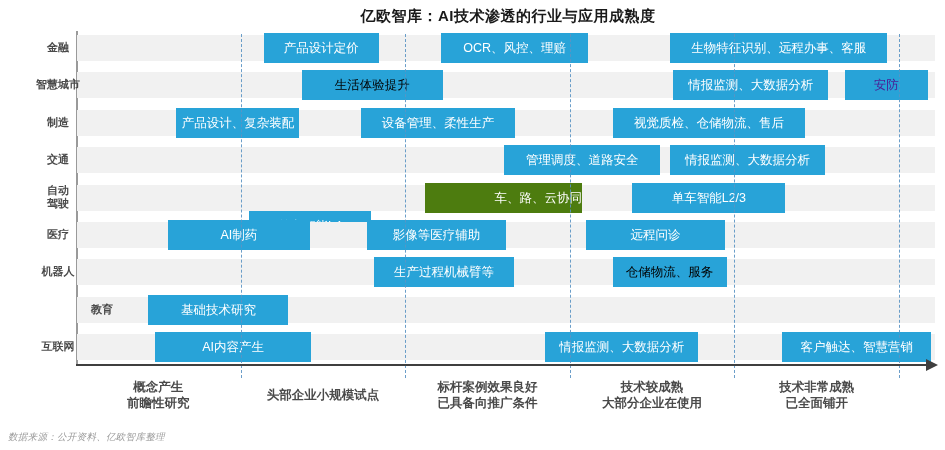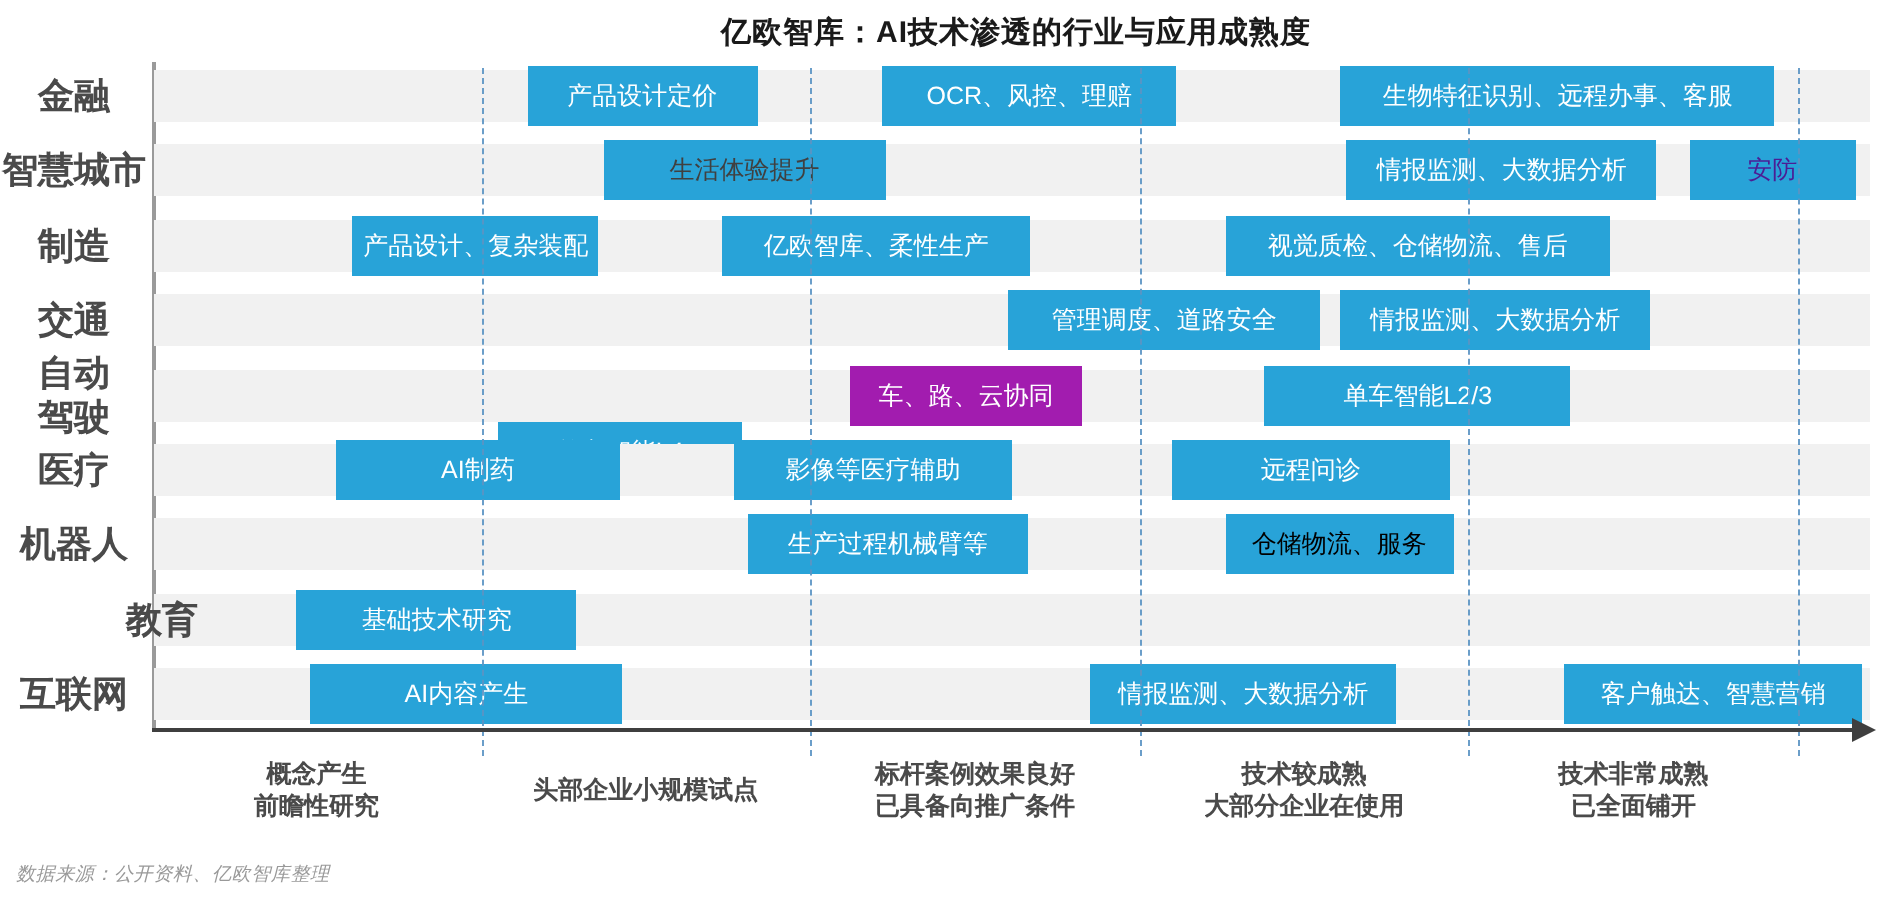--- a/index.html
+++ b/index.html
@@ -3,21 +3,21 @@
 <meta charset="utf-8">
 <style>
   html,body{margin:0;padding:0;background:#ffffff;}
   body{width:945px;height:450px;overflow:hidden;font-family:"Liberation Sans","DejaVu Sans",sans-serif;}
   #canvas{position:relative;width:945px;height:450px;background:#fff;}
   #chart-title{position:absolute;left:76px;top:7px;width:864px;margin:0;text-align:center;
     font-size:15px;font-weight:bold;color:#1a1a1a;letter-spacing:0.5px;}
   #plot{position:absolute;left:0;top:0;width:945px;height:450px;}
   .band{position:absolute;background:#f1f1f1;height:26px;width:858px;left:77px;}
   .industry{position:absolute;left:0;width:74px;text-align:center;transform:translateY(-50%);
-    font-size:18px;font-weight:bold;color:#4a4a4a;line-height:1.25;}
+    font-size:11px;font-weight:bold;color:#4a4a4a;line-height:1.25;padding-left:21px;}
   .bar{position:absolute;height:30px;background:#28a3d8;color:#fff;font-size:12.5px;
     line-height:30px;text-align:center;white-space:nowrap;overflow:hidden;}
   .gridline{position:absolute;top:34px;height:344px;width:0;border-left:1px dashed #5b94c4;opacity:0.9;}
   .yaxis{position:absolute;left:76px;top:31px;width:2px;height:335px;background:#9a9a9a;}
   .xaxis{position:absolute;left:76px;top:364px;height:2px;width:852px;background:#3f3f3f;}
   .xarrow{position:absolute;left:926px;top:359px;width:0;height:0;
     border-left:12px solid #3f3f3f;border-top:6px solid transparent;border-bottom:6px solid transparent;}
   .stage-label{position:absolute;top:372px;height:46px;width:220px;display:flex;
     flex-direction:column;justify-content:center;align-items:center;text-align:center;
     font-size:12.5px;font-weight:bold;color:#4a4a4a;line-height:1.3;}
@@ -31,36 +31,36 @@
   <h1 id="chart-title">亿欧智库：AI技术渗透的行业与应用成熟度</h1>
   <div id="plot">
       <div class="yaxis" style="background: rgb(154, 154, 154);"></div>
       <div class="band" style="top: 35px; background: rgb(241, 241, 241);"></div>
       <div class="industry" style="top: 48px; color: rgb(74, 74, 74);">金融</div>
       <div class="bar" style="left: 263.644px; width: 115px; top: 33px; background: rgb(40, 163, 216); color: rgb(255, 255, 255);">产品设计定价</div>
       <div class="bar" style="left: 441.412px; width: 146.494px; top: 33px; background: rgb(40, 163, 216); color: rgb(255, 255, 255);">OCR、风控、理赔</div>
       <div class="bar" style="left: 670.206px; width: 217.272px; top: 33px; background: rgb(40, 163, 216); color: rgb(255, 255, 255);">生物特征识别、远程办事、客服</div>
       <div class="band" style="top: 72.4px; background: rgb(241, 241, 241);"></div>
       <div class="industry" style="top: 85.4px; color: rgb(74, 74, 74);">智慧城市</div>
-      <div class="bar" style="left: 301.502px; width: 141.556px; top: 70.4px; background: rgb(40, 163, 216); color: #404040;">生活体验提升</div>
+      <div class="bar" style="left: 301.502px; width: 141.556px; top: 70.4px; background: rgb(40, 163, 216); color: #000000;">生活体验提升</div>
       <div class="bar" style="left: 673.498px; width: 154.724px; top: 70.4px; background: rgb(40, 163, 216); color: rgb(255, 255, 255);">情报监测、大数据分析</div>
       <div class="bar" style="left: 844.682px; width: 83px; top: 70.4px; background: rgb(40, 163, 216); color: #4c1d95;">安防</div>
       <div class="band" style="top: 109.8px; background: rgb(241, 241, 241);"></div>
       <div class="industry" style="top: 122.8px; color: rgb(74, 74, 74);">制造</div>
       <div class="bar" style="left: 176.406px; width: 123px; top: 107.8px; background: rgb(40, 163, 216); color: rgb(255, 255, 255);">产品设计、复杂装配</div>
-      <div class="bar" style="left: 360.758px; width: 154.724px; top: 107.8px; background: rgb(40, 163, 216); color: rgb(255, 255, 255);">亿欧智库、柔性生产</div>
+      <div class="bar" style="left: 360.758px; width: 154.724px; top: 107.8px; background: rgb(40, 163, 216); color: rgb(255, 255, 255);">设备管理、柔性生产</div>
       <div class="bar" style="left: 612.596px; width: 192.582px; top: 107.8px; background: rgb(40, 163, 216); color: rgb(255, 255, 255);">视觉质检、仓储物流、售后</div>
       <div class="band" style="top: 147.2px; background: rgb(241, 241, 241);"></div>
       <div class="industry" style="top: 160.2px; color: rgb(74, 74, 74);">交通</div>
       <div class="bar" style="left: 503.96px; width: 156.37px; top: 145.2px; background: rgb(40, 163, 216); color: rgb(255, 255, 255);">管理调度、道路安全</div>
       <div class="bar" style="left: 670.206px; width: 154.724px; top: 145.2px; background: rgb(40, 163, 216); color: rgb(255, 255, 255);">情报监测、大数据分析</div>
       <div class="band" style="top: 184.6px; background: rgb(241, 241, 241);"></div>
       <div class="industry" style="top: 197.6px; color: rgb(74, 74, 74);">自动<br>驾驶</div>
       <div class="bar" style="left: 248.83px; width: 122px; top: 182.6px; background: rgb(40, 163, 216); color: rgb(255, 255, 255); margin-top: 28px;">单车智能L4</div>
-      <div class="bar" style="left: 424.952px; width: 116px; top: 182.6px; background: #a21caf; color: rgb(255, 255, 255);">车、路、云协同</div>
+      <div class="bar" style="left: 424.952px; width: 157px; top: 182.6px; background: #4d7c0f; color: rgb(255, 255, 255); text-align: right;">车、路、云协同</div>
       <div class="bar" style="left: 632.348px; width: 153.078px; top: 182.6px; background: rgb(40, 163, 216); color: rgb(255, 255, 255);">单车智能L2/3</div>
       <div class="band" style="top: 222px; background: rgb(241, 241, 241);"></div>
       <div class="industry" style="top: 235px; color: rgb(74, 74, 74);">医疗</div>
       <div class="bar" style="left: 168.176px; width: 141.556px; top: 220px; background: rgb(40, 163, 216); color: rgb(255, 255, 255);">AI制药</div>
       <div class="bar" style="left: 367.342px; width: 138.264px; top: 220px; background: rgb(40, 163, 216); color: rgb(255, 255, 255);">影像等医疗辅助</div>
       <div class="bar" style="left: 586.26px; width: 138.264px; top: 220px; background: rgb(40, 163, 216); color: rgb(255, 255, 255);">远程问诊</div>
       <div class="band" style="top: 259.4px; background: rgb(241, 241, 241);"></div>
       <div class="industry" style="top: 272.4px; color: rgb(74, 74, 74);">机器人</div>
       <div class="bar" style="left: 373.926px; width: 139.91px; top: 257.4px; background: rgb(40, 163, 216); color: rgb(255, 255, 255);">生产过程机械臂等</div>
       <div class="bar" style="left: 612.596px; width: 114px; top: 257.4px; background: rgb(40, 163, 216); color: #000000;">仓储物流、服务</div>

